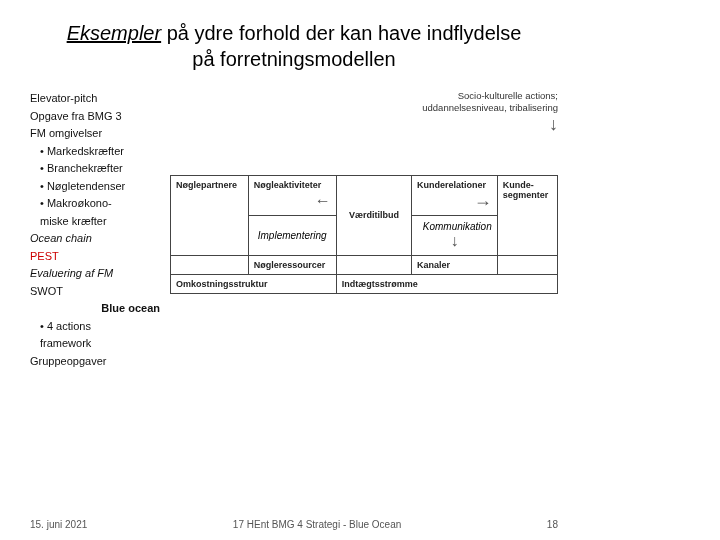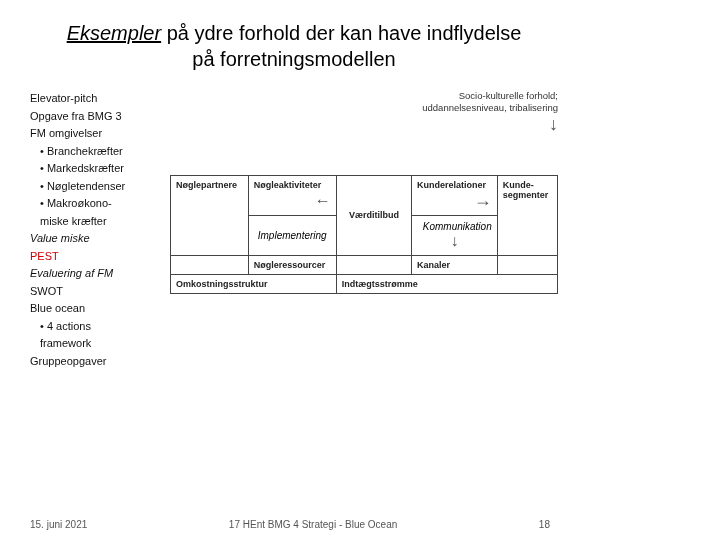--- a/index.html
+++ b/index.html
@@ -40,21 +40,21 @@
     .left-sidebar {
       width: 130px;
       flex-shrink: 0;
       font-size: 11px;
       line-height: 1.5;
       color: #111;
     }
     .left-sidebar .item { margin-bottom: 1px; }
     .left-sidebar .item.italic { font-style: italic; }
     .left-sidebar .item.red { color: #c00; }
-    .left-sidebar .item.bold { font-weight: normal; }
+    .left-sidebar .item.bold { font-weight: bold; text-align: right; }
     .left-sidebar .sub { padding-left: 10px; }
 
     
     .canvas-area {
       flex: 1;
       position: relative;
     }
 
     .bmc-table {
       border-collapse: collapse;
@@ -91,21 +91,21 @@
     .arrow-right {
       display: inline-block;
       font-size: 18px;
       color: #555;
     }
 
     .footer {
       position: absolute;
       bottom: 10px;
       left: 0;
-      right: 8px;
+      right: 0;
       display: flex;
       justify-content: space-between;
       font-size: 10px;
       color: #555;
       padding: 0 30px;
     }
   </style>
 </head>
 <body>
 
@@ -115,40 +115,40 @@
     <em>Eksempler</em><span> på ydre forhold der kan have indflydelse</span><br>
     <span>på forretningsmodellen</span>
   </h1>
 
   <div class="content-area">
 
     <div class="left-sidebar">
       <div class="item">Elevator-pitch</div>
       <div class="item">Opgave fra BMG 3</div>
       <div class="item">FM omgivelser</div>
+      <div class="item sub">• Markedskræfter</div>
       <div class="item sub">• Branchekræfter</div>
-      <div class="item sub">• Markedskræfter</div>
       <div class="item sub">• Nøgletendenser</div>
       <div class="item sub">• Makroøkono-</div>
       <div class="item sub">miske kræfter</div>
-      <div class="item italic">Value miske</div>
+      <div class="item italic">Ocean chain</div>
       <div class="item red">PEST</div>
       <div class="item italic">Evaluering af FM</div>
       <div class="item">SWOT</div>
       <div class="item bold">Blue ocean</div>
       <div class="item sub">• 4 actions</div>
       <div class="item sub">framework</div>
       <div class="item">Gruppeopgaver</div>
     </div>
 
     <div class="canvas-area">
       <div style="display:flex; justify-content:space-between; align-items:flex-start; margin-bottom:2px;">
         <div></div>
         <div style="text-align:right; font-size:9.5px; line-height:1.3; color:#333;">
-          <span>Socio-kulturelle forhold;</span><br>
+          <span>Socio-kulturelle actions;</span><br>
           <span>uddannelsesniveau, tribalisering</span>
           <div style="text-align:right; font-size:18px; color:#555; line-height:1;">↓</div>
         </div>
       </div>
 
       <table class="bmc-table">
         <tbody>
 
           <tr>
             <td rowspan="2" style="width:18%;">

